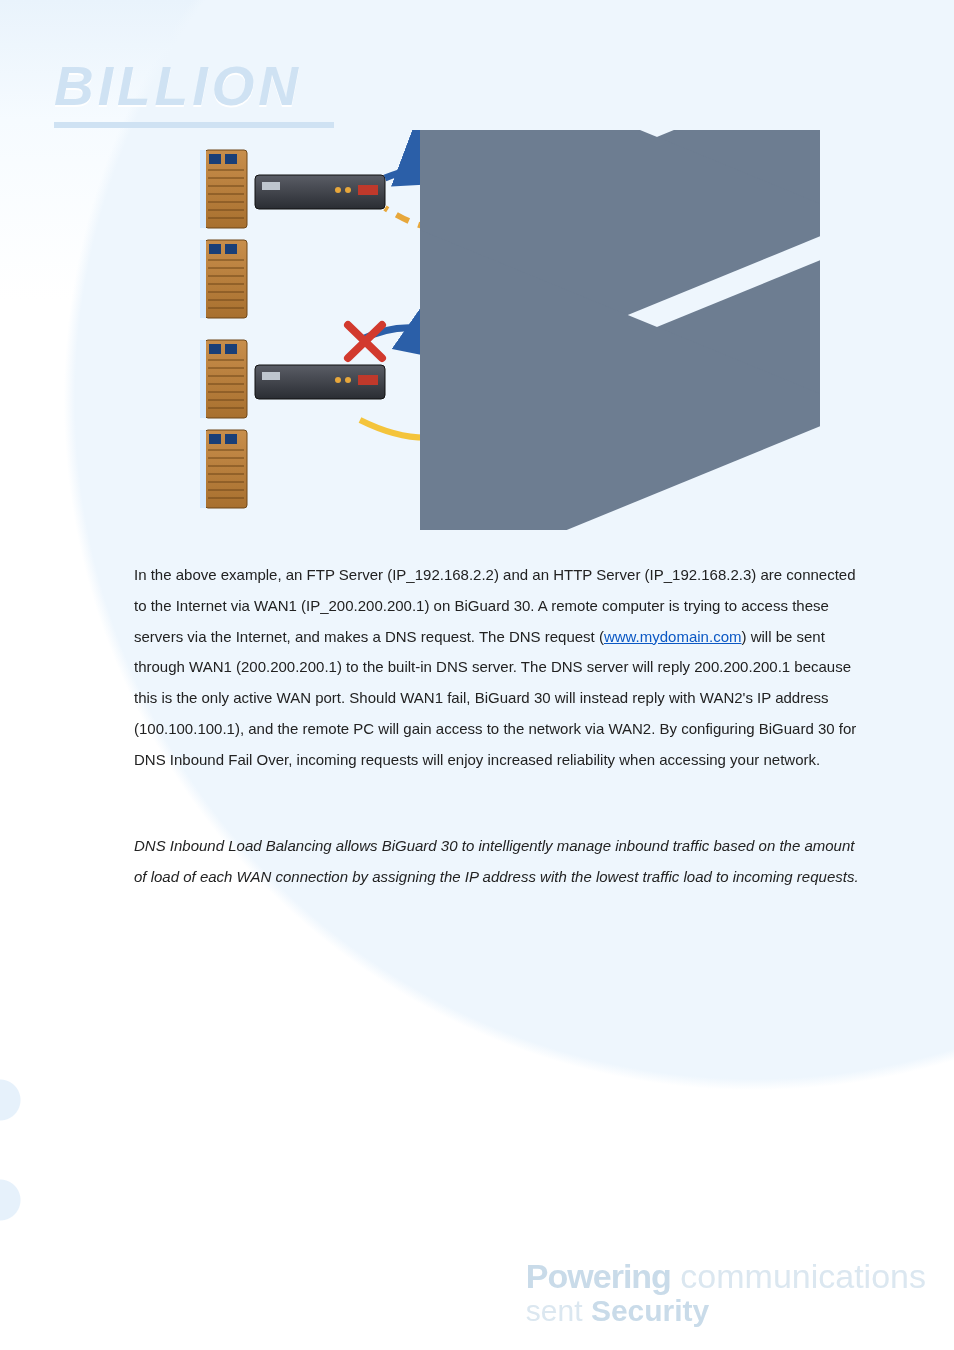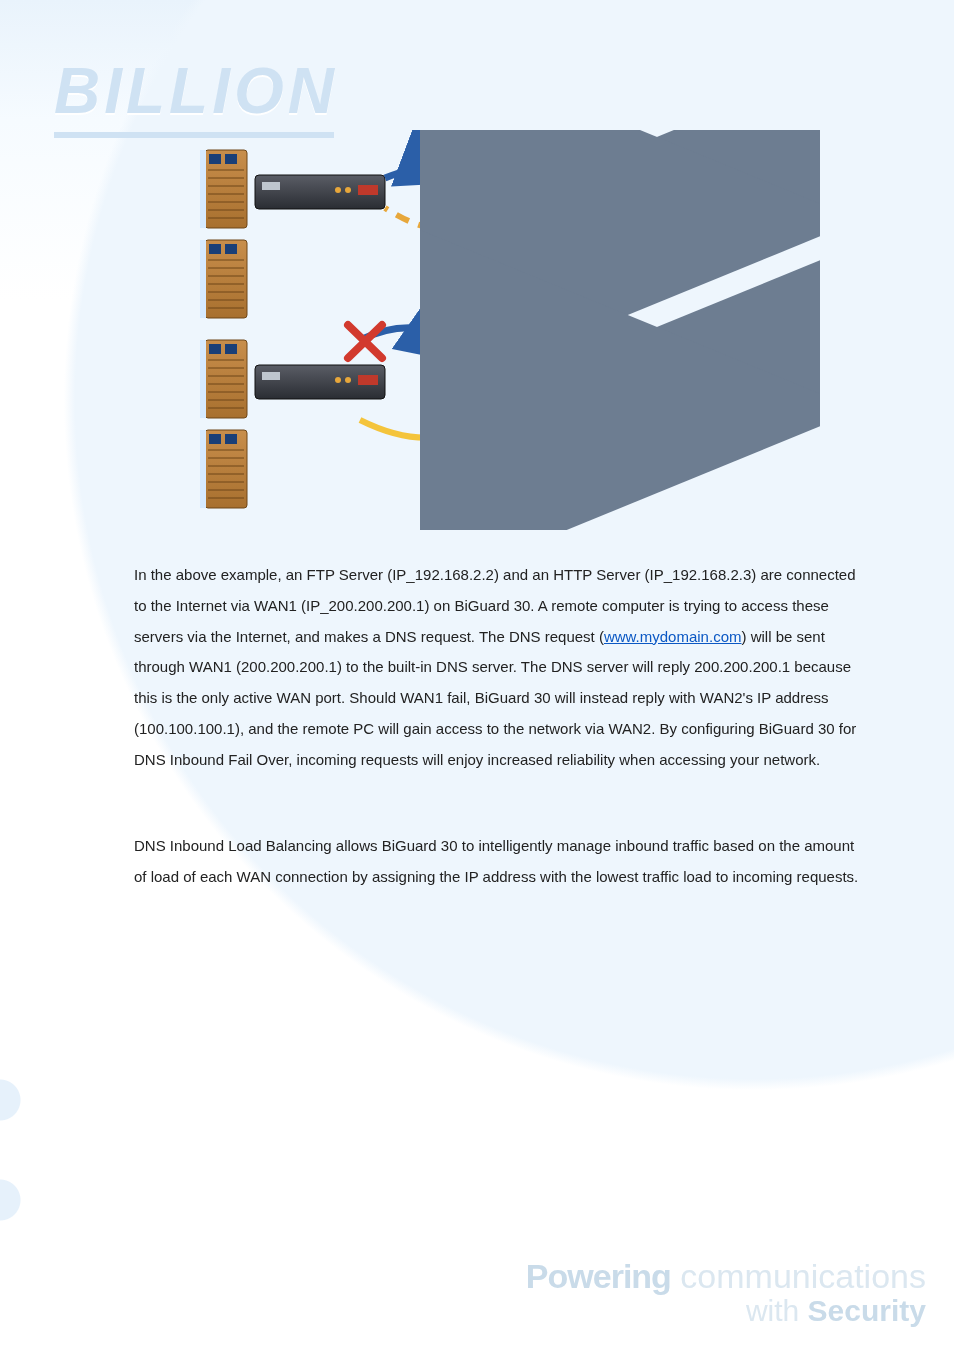--- a/index.html
+++ b/index.html
@@ -24,21 +24,21 @@
     z-index:0;
   }
   .header-logo{
     position:absolute;top:54px;left:54px;
     z-index:2;
   }
   .header-logo .word{
     font-family:Arial,Helvetica,sans-serif;
     font-weight:900;
     font-style:italic;
-    font-size:64px;
+    font-size:55px;
     letter-spacing:4px;
     color:#cfe2f3;
     text-shadow:0 2px 0 #fff;
   }
   .header-logo .bar{height:6px;width:280px;background:#cfe2f3;margin-top:4px;}
   .diagram{
     position:absolute;
     top:130px;left:100px;width:720px;height:400px;
     z-index:2;
   }
@@ -49,21 +49,21 @@
     font-size:15px;
     line-height:2.05;
     color:#222;
     z-index:2;
   }
   .content p{margin:0 0 28px 0;}
   a.link{color:#0b58c4;text-decoration:underline;}
   .footer{
     position:absolute;
     bottom:24px;right:28px;
-    text-align:right;
+    text-align:left;
     font-family:Arial,Helvetica,sans-serif;
     color:#dbe7f0;
     z-index:2;
     line-height:1.05;
   }
   .footer .l1{font-size:34px;}
   .footer .l1 b{color:#c9dbe9;font-weight:800;letter-spacing:-1px;}
   .footer .l2{font-size:30px;}
   .footer .l2 b{color:#c9dbe9;font-weight:700;}
 </style>
@@ -211,23 +211,23 @@
     <line x1="720" y1="210" x2="565" y2="210" stroke="#6d7d91" stroke-width="20" marker-end="url(#arrGray)"></line>
     <line x1="560" y1="280" x2="720" y2="280" stroke="#6d7d91" stroke-width="20" marker-end="url(#arrGray)"></line>
   </g>
 </svg>
 </div>
 
 <div class="content">
   <p>
     <span>In the above example, an FTP Server (IP_192.168.2.2) and an HTTP Server (IP_192.168.2.3) are connected to the Internet via WAN1 (IP_200.200.200.1) on BiGuard 30. A remote computer is trying to access these servers via the Internet, and makes a DNS request. The DNS request (</span><a href="#" class="link">www.mydomain.com</a><span>) will be sent through WAN1 (200.200.200.1) to the built-in DNS server. The DNS server will reply 200.200.200.1 because this is the only active WAN port. Should WAN1 fail, BiGuard 30 will instead reply with WAN2's IP address (100.100.100.1), and the remote PC will gain access to the network via WAN2. By configuring BiGuard 30 for DNS Inbound Fail Over, incoming requests will enjoy increased reliability when accessing your network.</span>
   </p>
-  <p style="margin-top:56px;">DNS Inbound Load Balancing allows BiGuard 30 to intelligently manage inbound traffic based on the amount of load of each WAN connection by assigning the IP address with the lowest traffic load to incoming requests.</p>
+  <p style="margin-top:56px;font-style:italic;">DNS Inbound Load Balancing allows BiGuard 30 to intelligently manage inbound traffic based on the amount of load of each WAN connection by assigning the IP address with the lowest traffic load to incoming requests.</p>
 </div>
 
 <div class="footer">
   <div class="l1">
     <b>Powering</b><span> communications</span>
   </div>
   <div class="l2">
-    <span>with </span><b>Security</b>
+    <span>sent </span><b>Security</b>
   </div>
 </div>
 
 </body></html>

